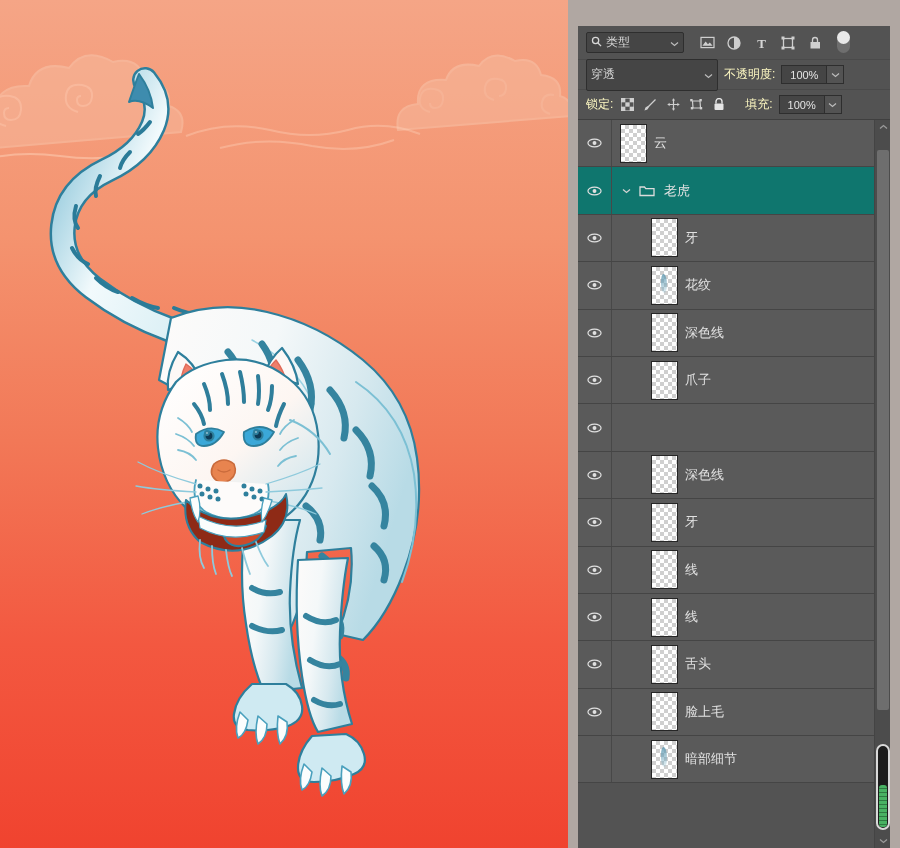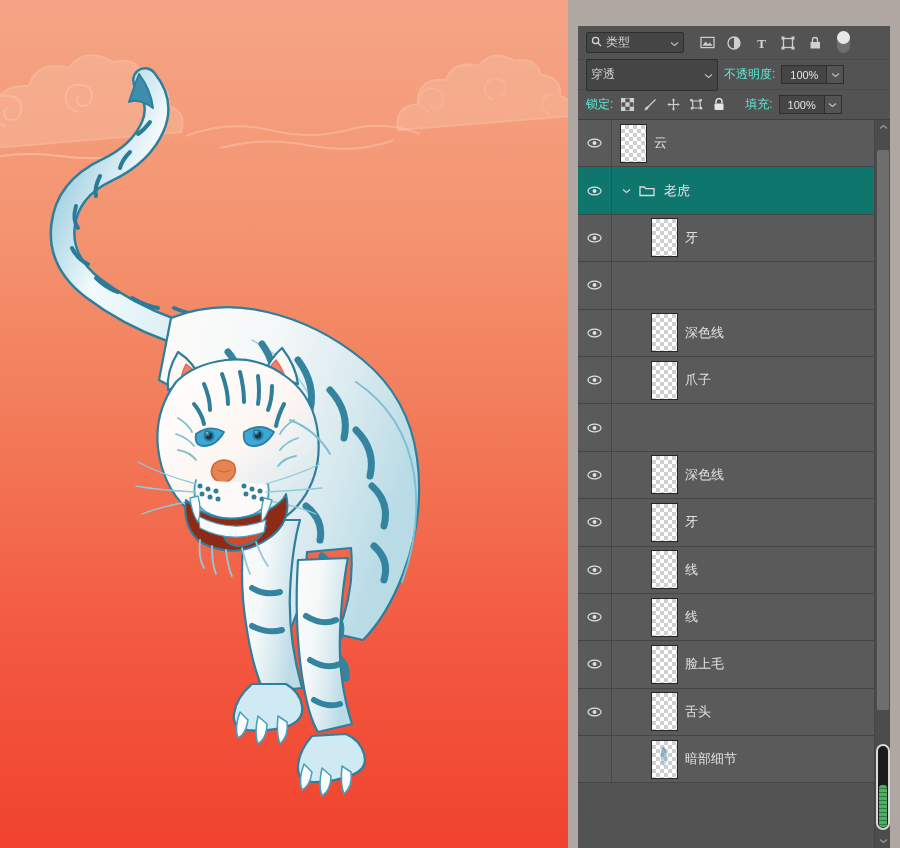--- a/index.html
+++ b/index.html
@@ -90,21 +90,21 @@
   
   .blend-select {
     display: flex; align-items: center;
     width: 132px; height: 32px;
     background: #454545;
     border: 1px solid #2e2e2e;
     border-radius: 2px;
     padding: 0 4px;
   }
   .blend-select .lbl { flex: 1; font-size: 12px; }
-  .field-label { font-size: 12px; color: #5eead4; white-space: nowrap; }
+  .field-label { font-size: 12px; color: #fef9c3; white-space: nowrap; }
   .num-field {
     width: 46px; height: 19px;
     background: #454545;
     border: 1px solid #2e2e2e;
     display: flex; align-items: center; justify-content: center;
     font-size: 11px; color: #e4e4e4;
   }
   .num-stepper {
     width: 17px; height: 19px;
     border: 1px solid #2e2e2e; border-left: none;
@@ -627,20 +627,25 @@
             <span class="layer-name">牙</span>
           </div>
         </div>
         <div class="layer-row">
           <div class="eye-cell">
             <svg width="15" height="10" viewBox="0 0 16 10" fill="none">
               <ellipse cx="8" cy="5" rx="7" ry="4.2" stroke="#e0e0e0" stroke-width="1.3"></ellipse>
               <circle cx="8" cy="5" r="2.1" fill="#e0e0e0"></circle>
             </svg>
           </div>
+          <div class="layer-body">
+            <span class="indent"></span>
+            <span class="thumb has-art"></span>
+            <span class="layer-name">花纹</span>
+          </div>
         </div>
         <div class="layer-row">
           <div class="eye-cell">
             <svg width="15" height="10" viewBox="0 0 16 10" fill="none">
               <ellipse cx="8" cy="5" rx="7" ry="4.2" stroke="#e0e0e0" stroke-width="1.3"></ellipse>
               <circle cx="8" cy="5" r="2.1" fill="#e0e0e0"></circle>
             </svg>
           </div>
           <div class="layer-body">
             <span class="indent"></span>
@@ -724,34 +729,34 @@
         <div class="layer-row">
           <div class="eye-cell">
             <svg width="15" height="10" viewBox="0 0 16 10" fill="none">
               <ellipse cx="8" cy="5" rx="7" ry="4.2" stroke="#e0e0e0" stroke-width="1.3"></ellipse>
               <circle cx="8" cy="5" r="2.1" fill="#e0e0e0"></circle>
             </svg>
           </div>
           <div class="layer-body">
             <span class="indent"></span>
             <span class="thumb"></span>
+            <span class="layer-name">舌头</span>
+          </div>
+        </div>
+        <div class="layer-row">
+          <div class="eye-cell">
+            <svg width="15" height="10" viewBox="0 0 16 10" fill="none">
+              <ellipse cx="8" cy="5" rx="7" ry="4.2" stroke="#e0e0e0" stroke-width="1.3"></ellipse>
+              <circle cx="8" cy="5" r="2.1" fill="#e0e0e0"></circle>
+            </svg>
+          </div>
+          <div class="layer-body">
+            <span class="indent"></span>
+            <span class="thumb"></span>
             <span class="layer-name">脸上毛</span>
-          </div>
-        </div>
-        <div class="layer-row">
-          <div class="eye-cell">
-            <svg width="15" height="10" viewBox="0 0 16 10" fill="none">
-              <ellipse cx="8" cy="5" rx="7" ry="4.2" stroke="#e0e0e0" stroke-width="1.3"></ellipse>
-              <circle cx="8" cy="5" r="2.1" fill="#e0e0e0"></circle>
-            </svg>
-          </div>
-          <div class="layer-body">
-            <span class="indent"></span>
-            <span class="thumb"></span>
-            <span class="layer-name">舌头</span>
           </div>
         </div>
         <div class="layer-row">
           <div class="eye-cell"></div>
           <div class="layer-body">
             <span class="indent"></span>
             <span class="thumb has-art"></span>
             <span class="layer-name">暗部细节</span>
           </div>
         </div>

